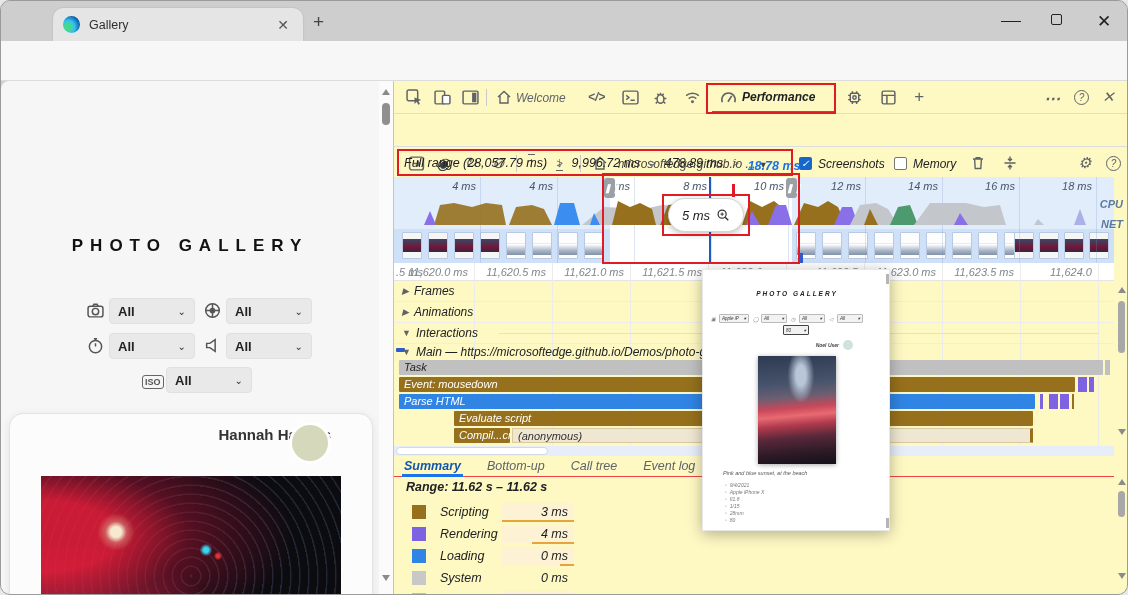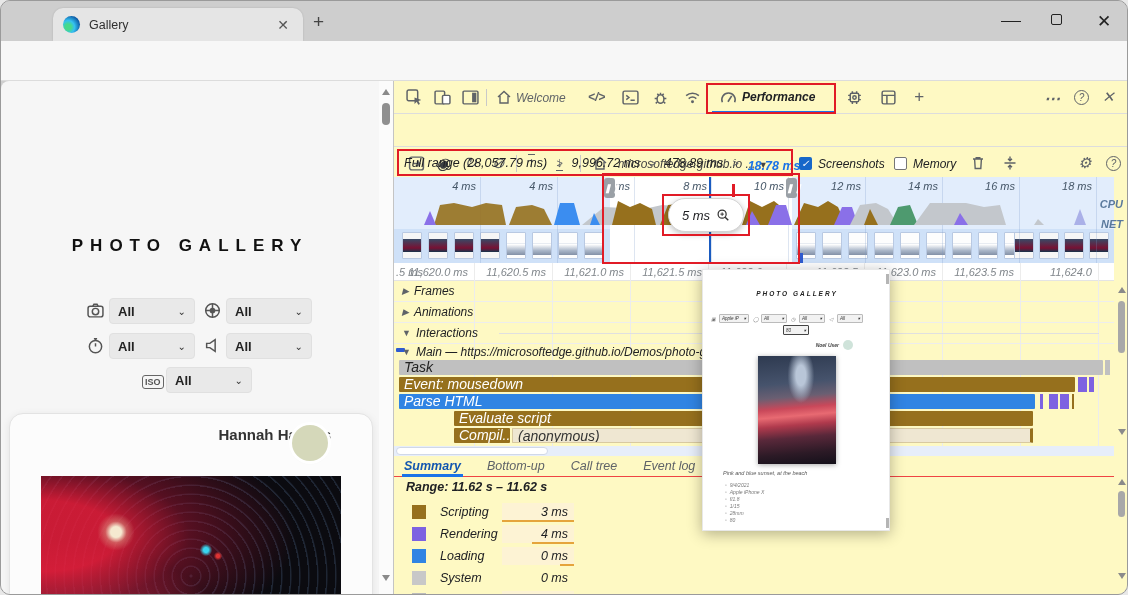--- a/index.html
+++ b/index.html
@@ -85,21 +85,21 @@
   #blue-marker{left:406px;top:172px;width:3px;height:10px;background:#2f5bd0;z-index:4;}
   
   #flameruler{left:0;top:182px;width:720px;height:18px;background:#fff;border-bottom:1px solid #e4e4e4;}
   .ftick{top:185px;font-size:11px;color:#80868b;width:70px;text-align:right;}
   .fgrid{top:182px;width:1px;height:183px;background:#ececec;}
   .trackrow{left:0;width:720px;height:21px;border-bottom:1px solid #ededed;font-size:12px;color:#202124;display:flex;align-items:center;padding-left:8px;gap:5px;}
   .twist{font-size:9px;color:#5f6368;}
   #inter-line{left:105px;top:252px;width:600px;height:1px;background:#e0e0e0;}
   #inter-marker{left:2px;top:267px;width:9px;height:4px;background:#2f5bd0;border-radius:1px;}
   
-  .fbar{height:15px;font-size:14px;color:#fff;line-height:15px;padding-left:5px;overflow:hidden;white-space:nowrap;border-radius:1px;}
+  .fbar{height:15px;font-size:11px;color:#fff;line-height:15px;padding-left:5px;overflow:hidden;white-space:nowrap;border-radius:1px;}
   .c-task{background:#c0c0c0;color:#222;}
   .c-script{background:#96701d;}
   .c-render{background:#7d62e1;}
   .c-load{background:#3084e3;}
   #hscroll{left:0;top:365px;width:720px;height:10px;background:#e7eefa;}
   #hscroll-thumb{left:2px;top:366px;width:152px;height:8px;background:#fff;border:1px solid #d0d8e8;border-radius:4px;}
   
   #bottom-tabs{left:0;top:375px;width:720px;height:21px;border-bottom:1px solid #ef4444;display:flex;align-items:center;padding-left:10px;gap:26px;font-size:12.5px;color:#5f6368;}
   #tab-summary{color:#1256b0;font-weight:700;position:relative;}
   #tab-summary::after{content:"";position:absolute;left:-2px;right:-2px;bottom:-4px;height:3px;background:#1a73e8;}

